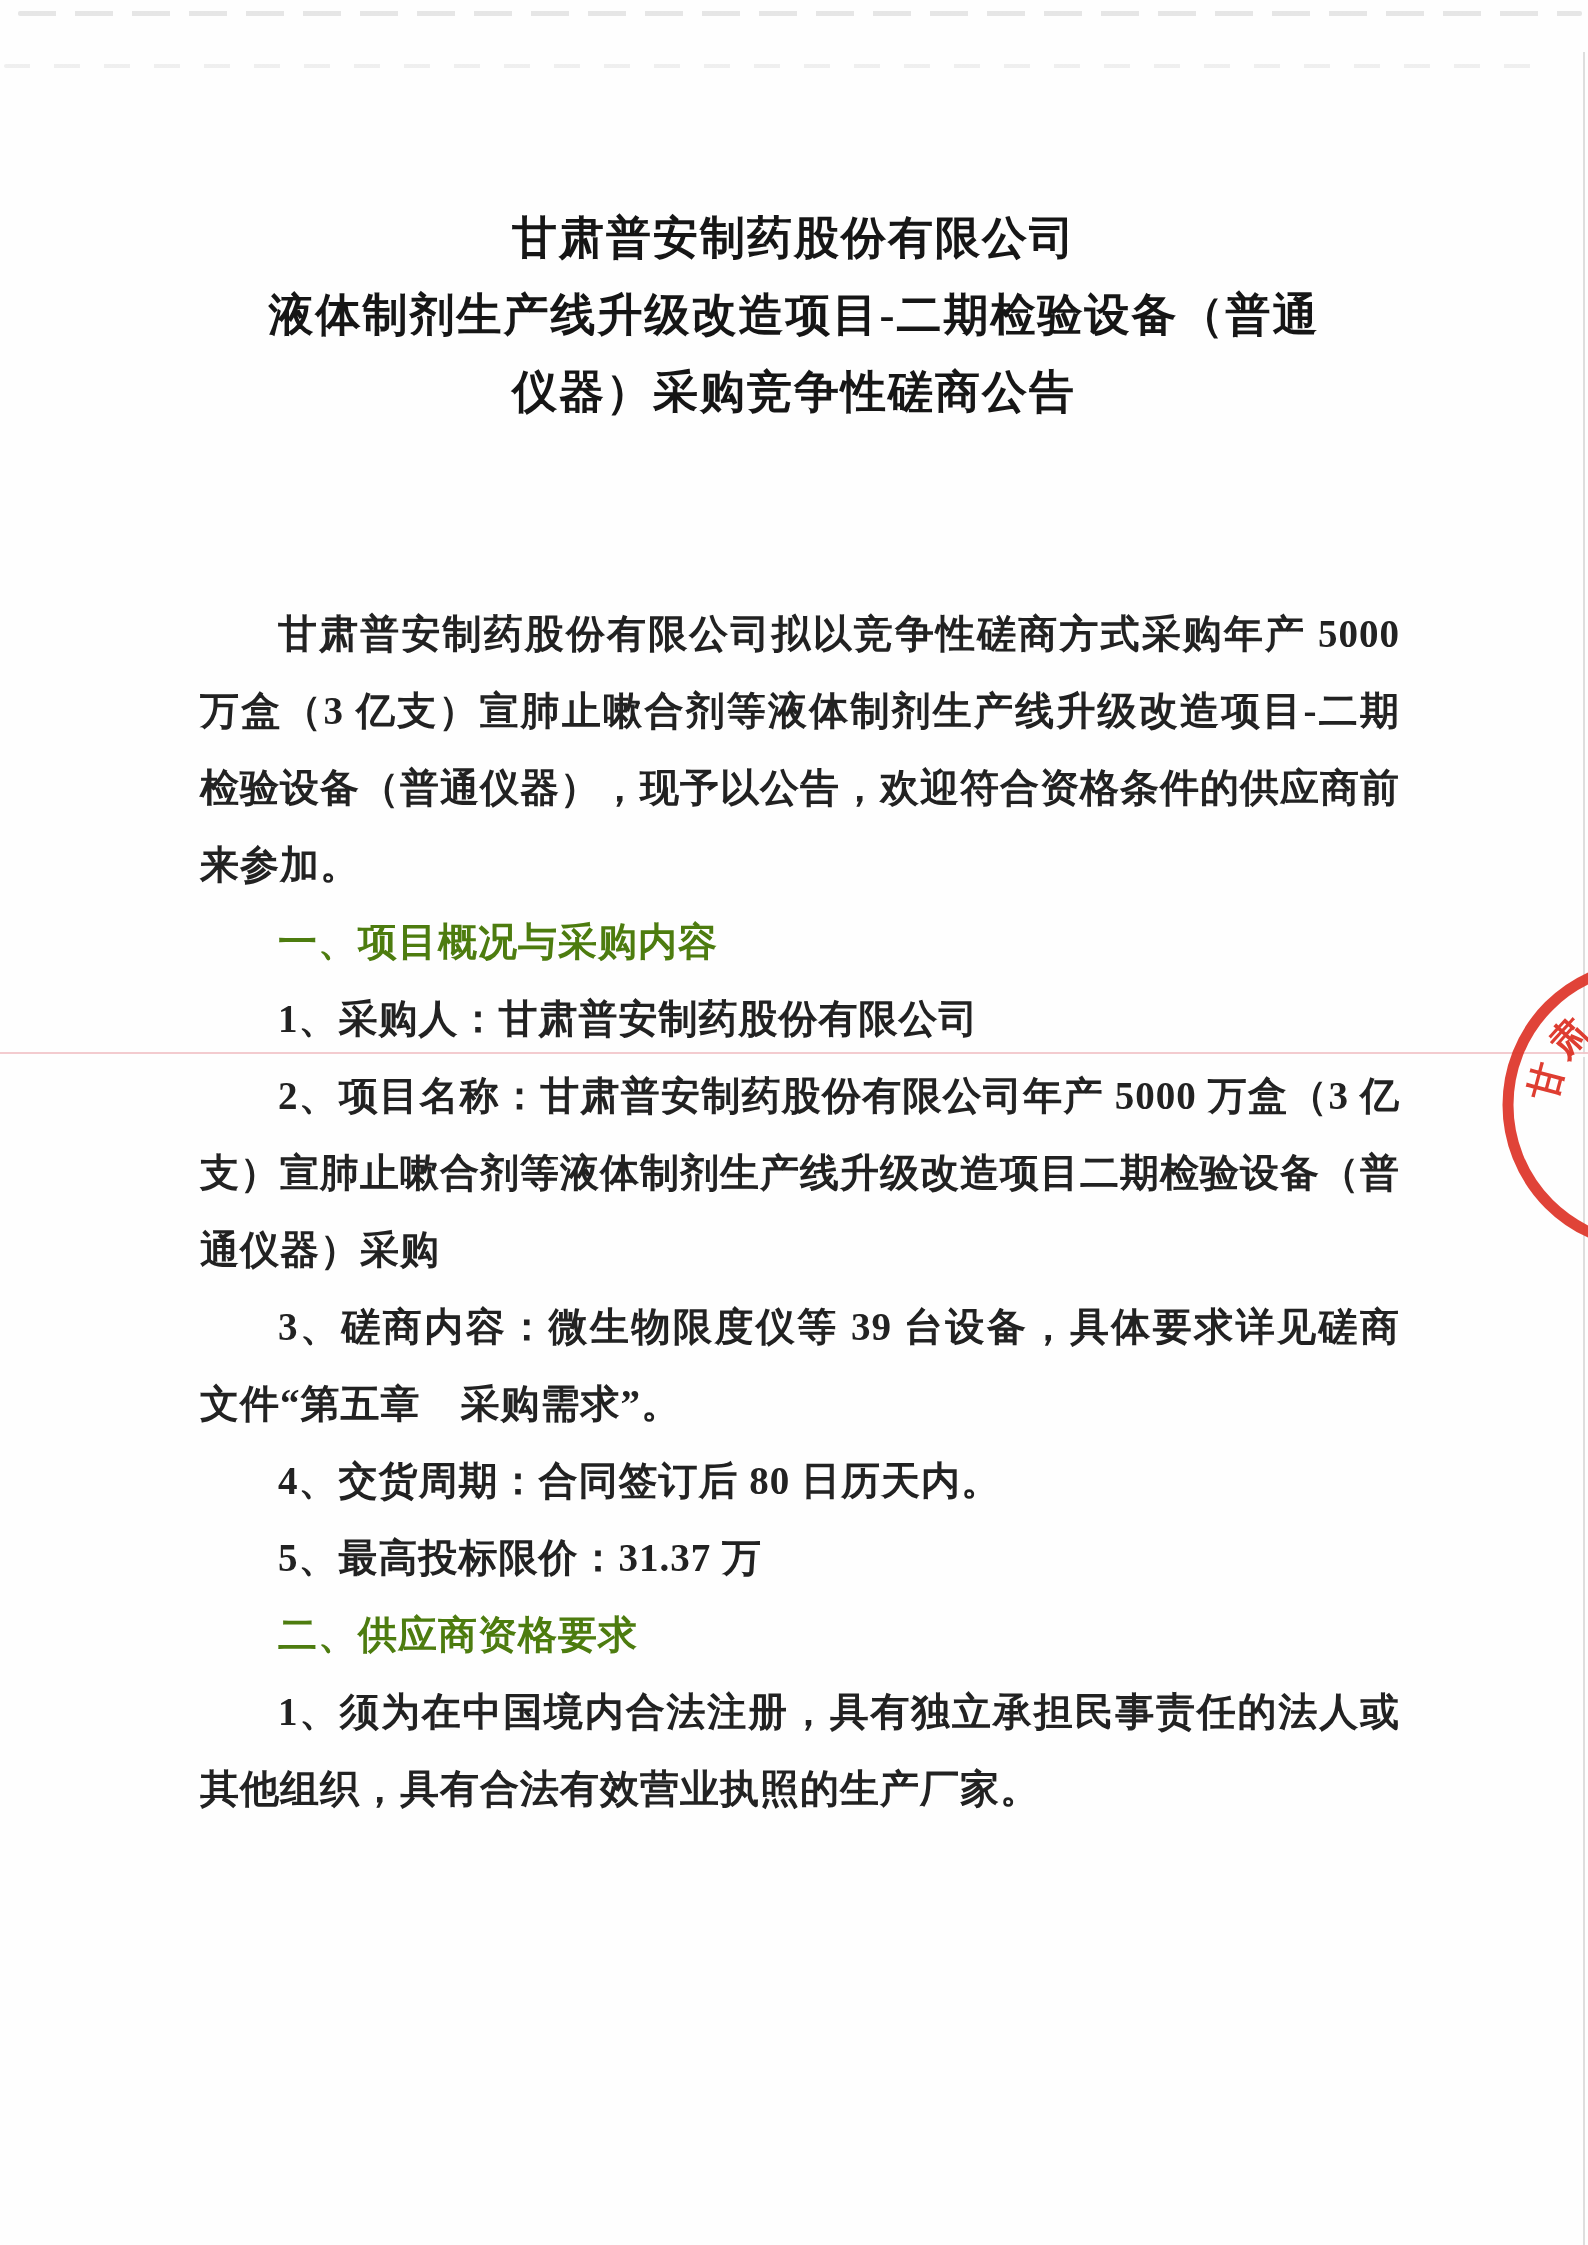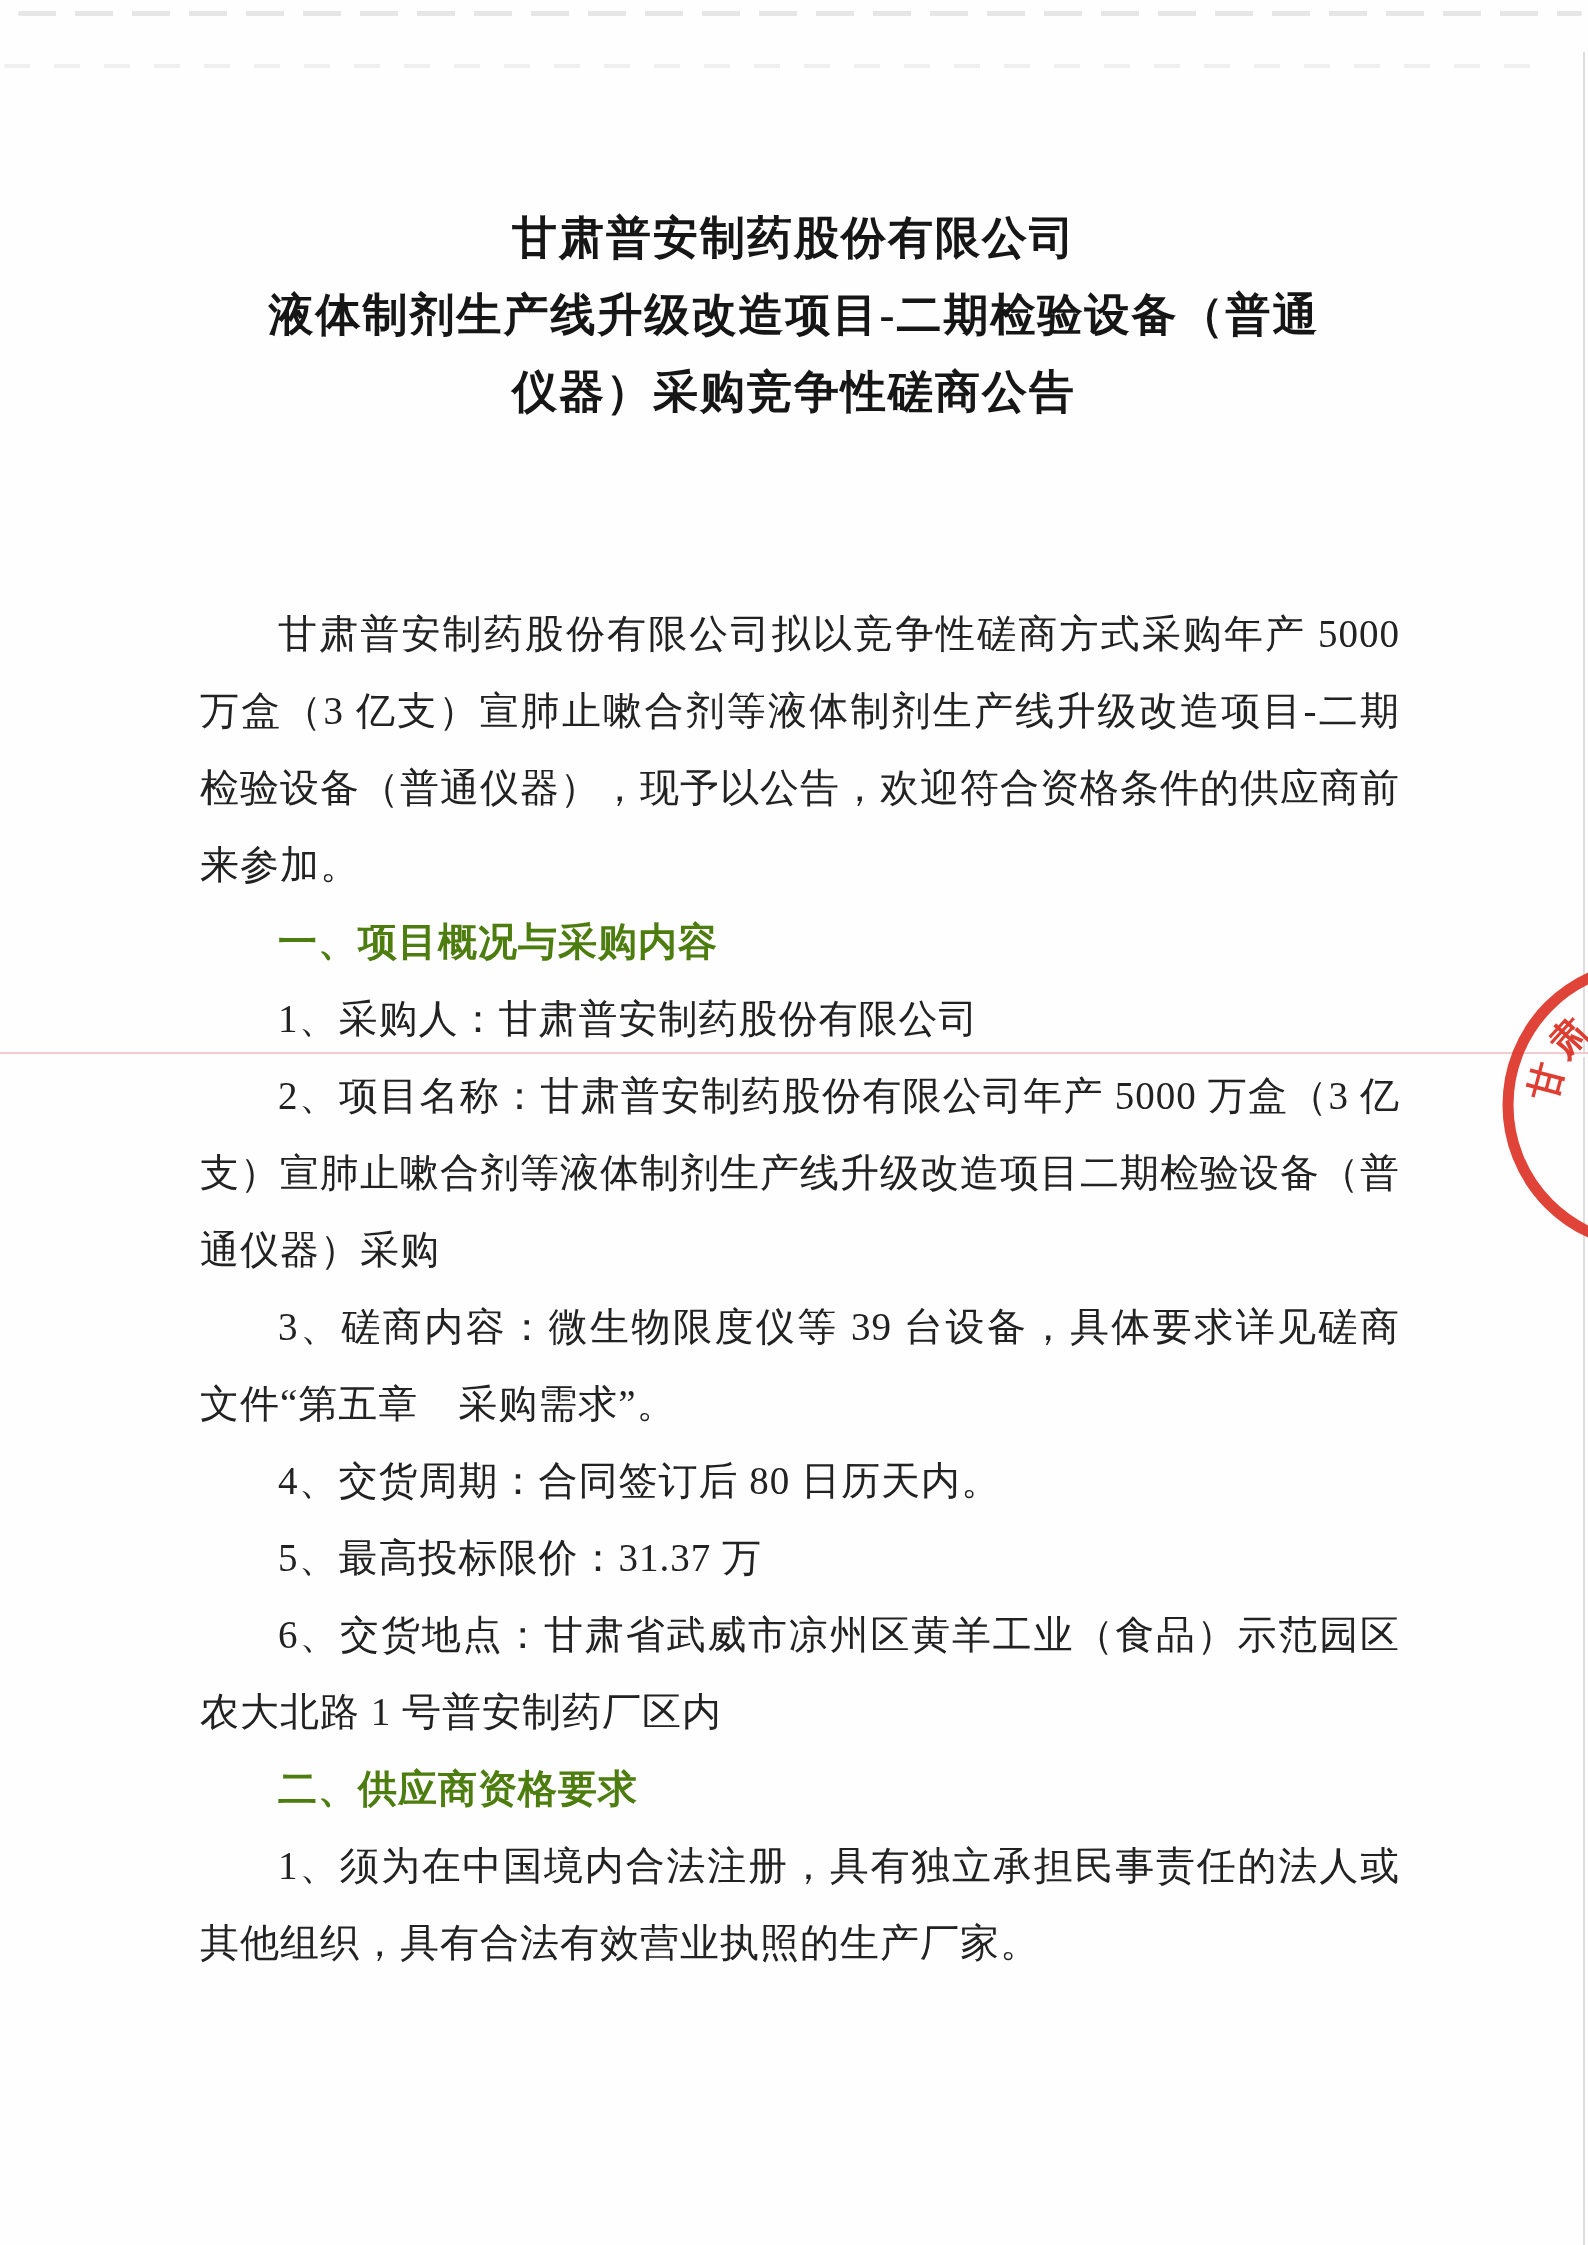--- a/index.html
+++ b/index.html
@@ -42,21 +42,21 @@
   .title-line{
     font-size:45px;line-height:77px;font-weight:700;
     letter-spacing:2px;color:#161616;margin:0;
   }
   
   .body-block{
     position:absolute;top:595px;left:200px;width:1200px;
   }
   .para{
     margin:0;font-size:39px;line-height:77px;letter-spacing:1px;
-    text-indent:2em;text-align:justify;color:#222;
+    text-indent:2em;text-align:justify;color:#222;font-weight:bold;
   }
   .heading{
     margin:0;font-size:39px;line-height:77px;letter-spacing:1px;
     text-indent:2em;font-weight:700;color:#4d7c0f;
     font-family:"Liberation Sans","DejaVu Sans",sans-serif;
   }
   
   .seal{
     position:absolute;left:1498px;top:955px;width:300px;height:300px;
     pointer-events:none;
@@ -81,21 +81,20 @@
 
   <div class="body-block">
     <p class="para">甘肃普安制药股份有限公司拟以竞争性磋商方式采购年产 5000 万盒（3 亿支）宣肺止嗽合剂等液体制剂生产线升级改造项目-二期检验设备（普通仪器），现予以公告，欢迎符合资格条件的供应商前来参加。</p>
 
     <p class="heading">一、项目概况与采购内容</p>
     <p class="para">1、采购人：甘肃普安制药股份有限公司</p>
     <p class="para">2、项目名称：甘肃普安制药股份有限公司年产 5000 万盒（3 亿支）宣肺止嗽合剂等液体制剂生产线升级改造项目二期检验设备（普通仪器）采购</p>
     <p class="para">3、磋商内容：微生物限度仪等 39 台设备，具体要求详见磋商文件“第五章　采购需求”。</p>
     <p class="para">4、交货周期：合同签订后 80 日历天内。</p>
     <p class="para">5、最高投标限价：31.37 万</p>
-    <p class="para">6、交货地点：甘肃省武威市凉州区黄羊工业（食品）示范园区农大北路 1 号普安制药厂区内</p>
 
     <p class="heading">二、供应商资格要求</p>
     <p class="para">1、须为在中国境内合法注册，具有独立承担民事责任的法人或其他组织，具有合法有效营业执照的生产厂家。</p>
   </div>
 
   <div class="seal">
     <svg viewBox="0 0 300 300" xmlns="http://www.w3.org/2000/svg">
       <defs>
         <path id="sealArc" d="M 58,150 A 92,92 0 1 1 242,150" fill="none"></path>
       </defs>

